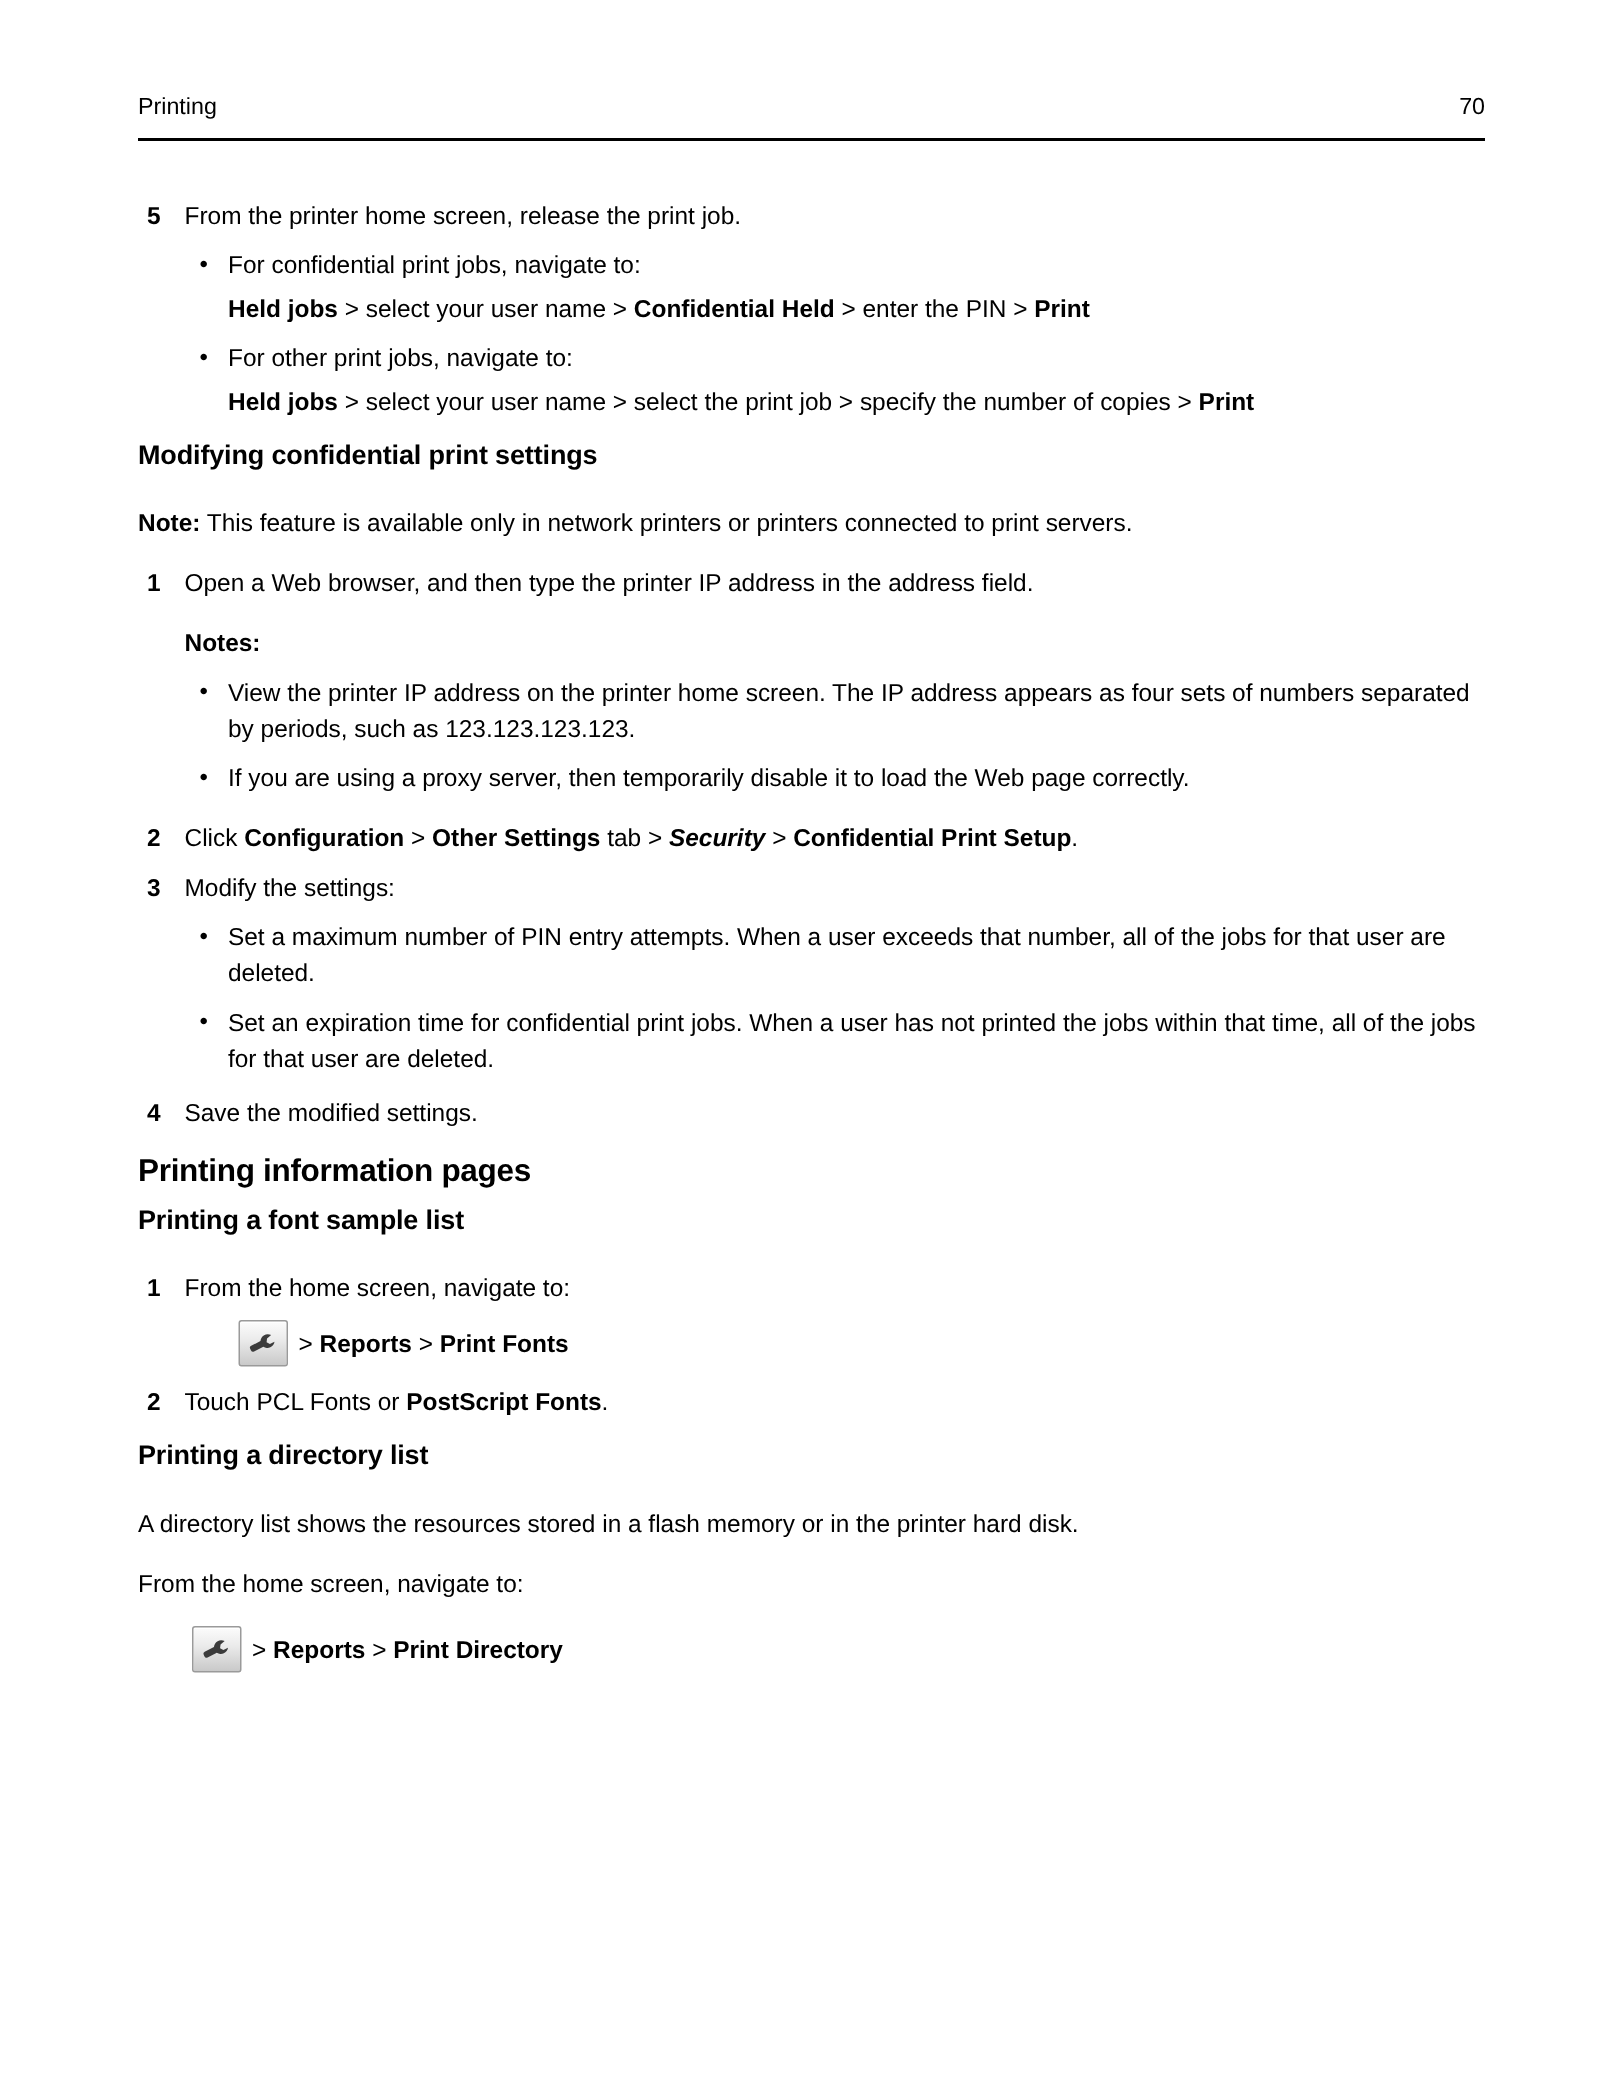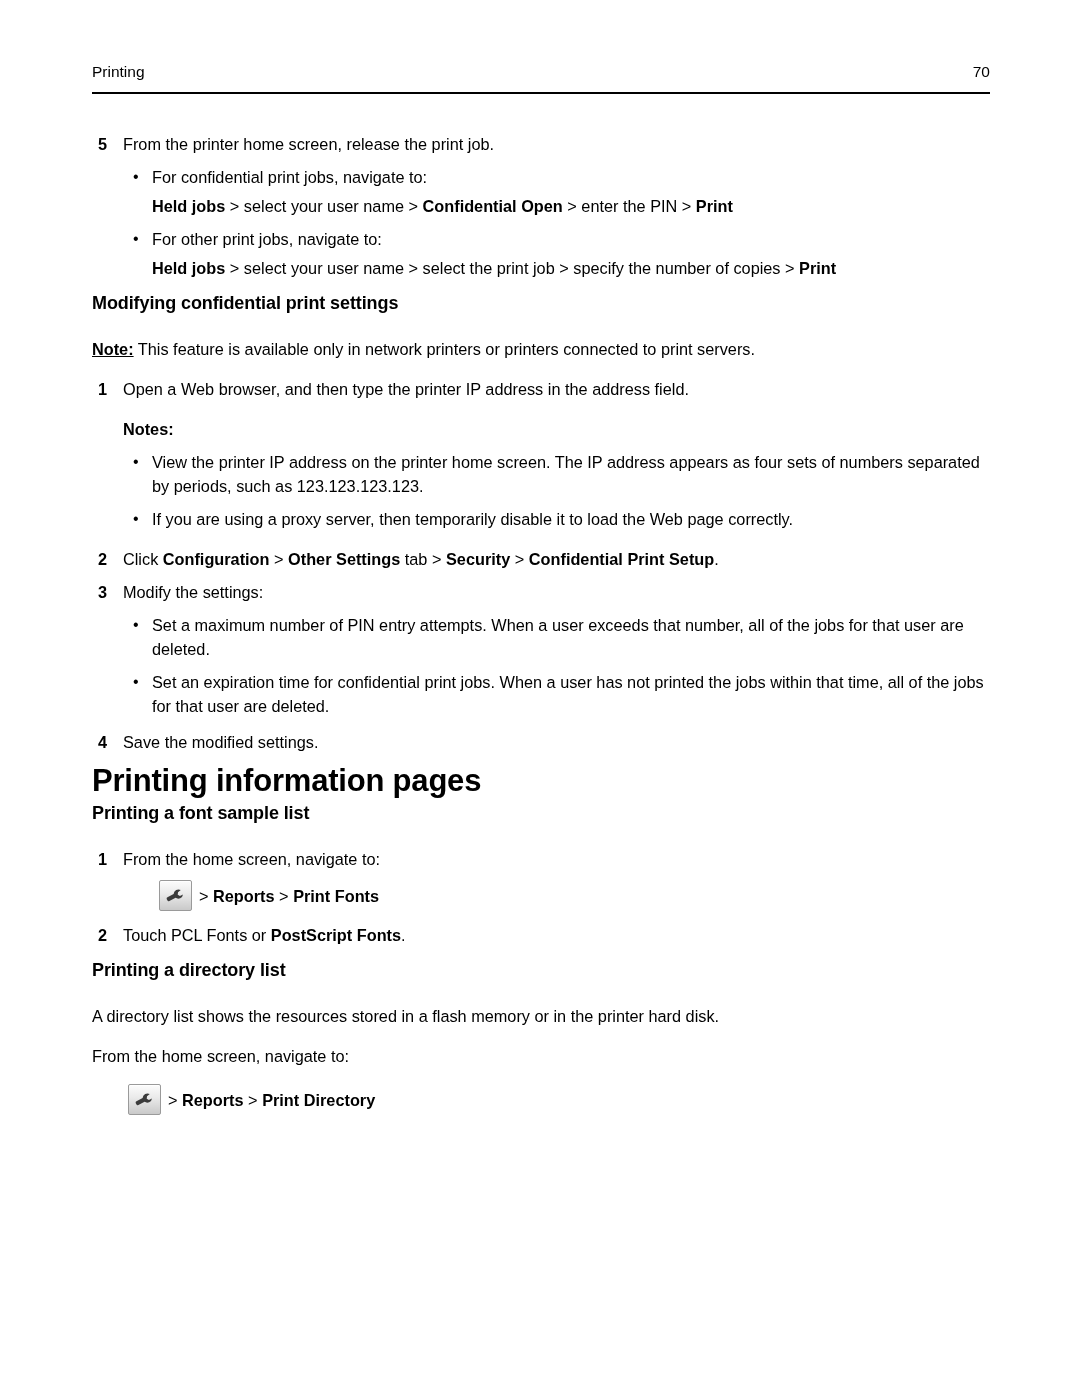--- a/index.html
+++ b/index.html
@@ -52,21 +52,21 @@
     top: 132px;
     width: 906px;
   }
 
   
   .p {
     font-size: 16.3px;
     line-height: 24px;
     margin: 0;
   }
-  b, .b { font-weight: bold; text-decoration: underline; }
+  b, .b { font-weight: bold; }
 
   
   .steps { margin: 0; padding: 0; list-style: none; }
   .step {
     position: relative;
     padding-left: 31px;
     margin-bottom: 9px;
   }
   .step > .num {
     position: absolute;
@@ -103,21 +103,21 @@
     text-align: right;
   }
   .sub {              
     font-size: 16.3px;
     line-height: 24px;
     margin-top: 5px;
   }
 
   
   h1.h1 {
-    font-size: 31px;
+    font-size: 21px;
     line-height: 36px;
     font-weight: bold;
     margin: 0;
     letter-spacing: -0.2px;
   }
   h2.h2 {
     font-size: 18px;
     line-height: 28px;
     font-weight: bold;
     margin: 0;
@@ -179,21 +179,21 @@
 
     <ol class="steps">
       <li class="step">
         <span class="num">5</span>
         <span class="step-body">From the printer home screen, release the print job.</span>
 
         <ul class="bullets">
           <li class="bullet">
             <span class="dot">•</span>
             <span class="bullet-body">For confidential print jobs, navigate to:</span>
-            <div class="sub"><span style="font-weight: bold;">Held jobs</span><span> &gt; select your user name &gt; </span><span style="font-weight: bold;">Confidential Open</span><span> &gt; enter the PIN &gt; </span><span style="font-weight: bold;">Print</span></div>
+            <div class="sub"><span style="font-weight: bold;">Held jobs</span><span> &gt; select your user name &gt; </span><span style="font-weight: bold;">Confidential Held</span><span> &gt; enter the PIN &gt; </span><span style="font-weight: bold;">Print</span></div>
           </li>
           <li class="bullet">
             <span class="dot">•</span>
             <span class="bullet-body">For other print jobs, navigate to:</span>
             <div class="sub"><span style="font-weight: bold;">Held jobs</span><span> &gt; select your user name &gt; select the print job &gt; specify the number of copies &gt; </span><span style="font-weight: bold;">Print</span></div>
           </li>
         </ul>
       </li>
     </ol>
 
@@ -219,21 +219,21 @@
       </li>
       <li class="bullet">
         <span class="dot">•</span>
         <span class="bullet-body">If you are using a proxy server, then temporarily disable it to load the Web page correctly.</span>
       </li>
     </ul>
 
     <ol class="steps mt-16">
       <li class="step">
         <span class="num">2</span>
-        <span class="step-body"><span>Click </span><span style="font-weight: bold;">Configuration</span><span> &gt; </span><span style="font-weight: bold;">Other Settings</span><span> tab &gt; </span><span style="font-weight: bold;">Security</span><span> &gt; </span><span style="font-weight: bold;">Confidential Print Setup</span><span>.</span></span>
+        <span class="step-body"><span>Click </span><span style="font-weight: bold;">Configuration</span><span> &gt; </span><span style="font-weight: bold;">Other Settings</span><span> tab &gt; </span><span style="font-weight: bold; font-style: italic;">Security</span><span> &gt; </span><span style="font-weight: bold;">Confidential Print Setup</span><span>.</span></span>
       </li>
       <li class="step">
         <span class="num">3</span>
         <span class="step-body">Modify the settings:</span>
         <ul class="bullets">
           <li class="bullet">
             <span class="dot">•</span>
             <span class="bullet-body">Set a maximum number of PIN entry attempts. When a user exceeds that number, all of the jobs for that user are deleted.</span>
           </li>
           <li class="bullet">

